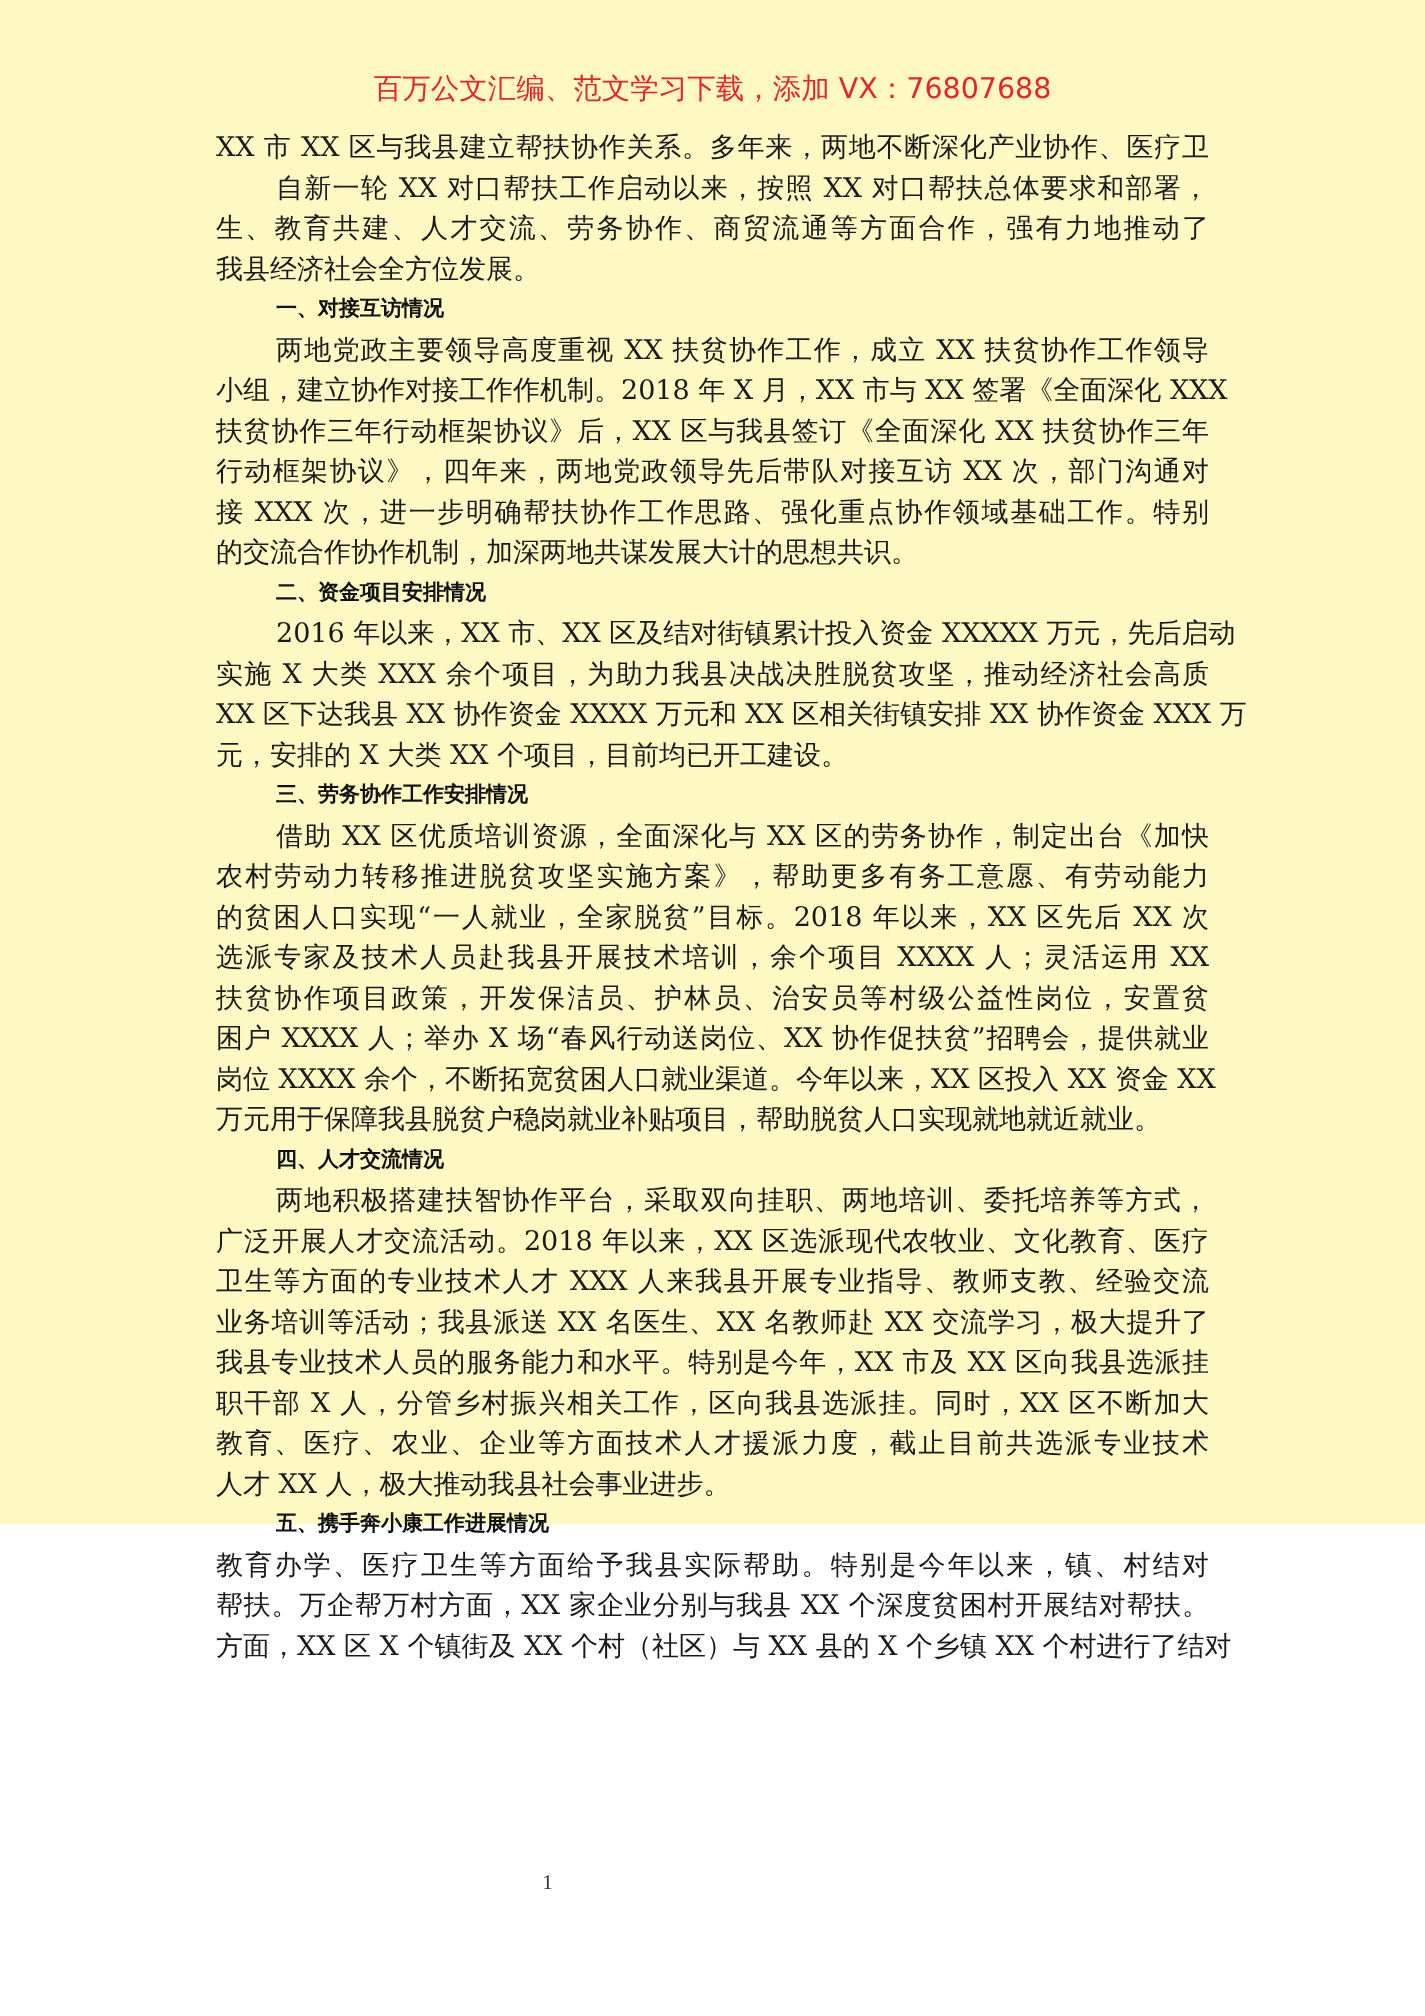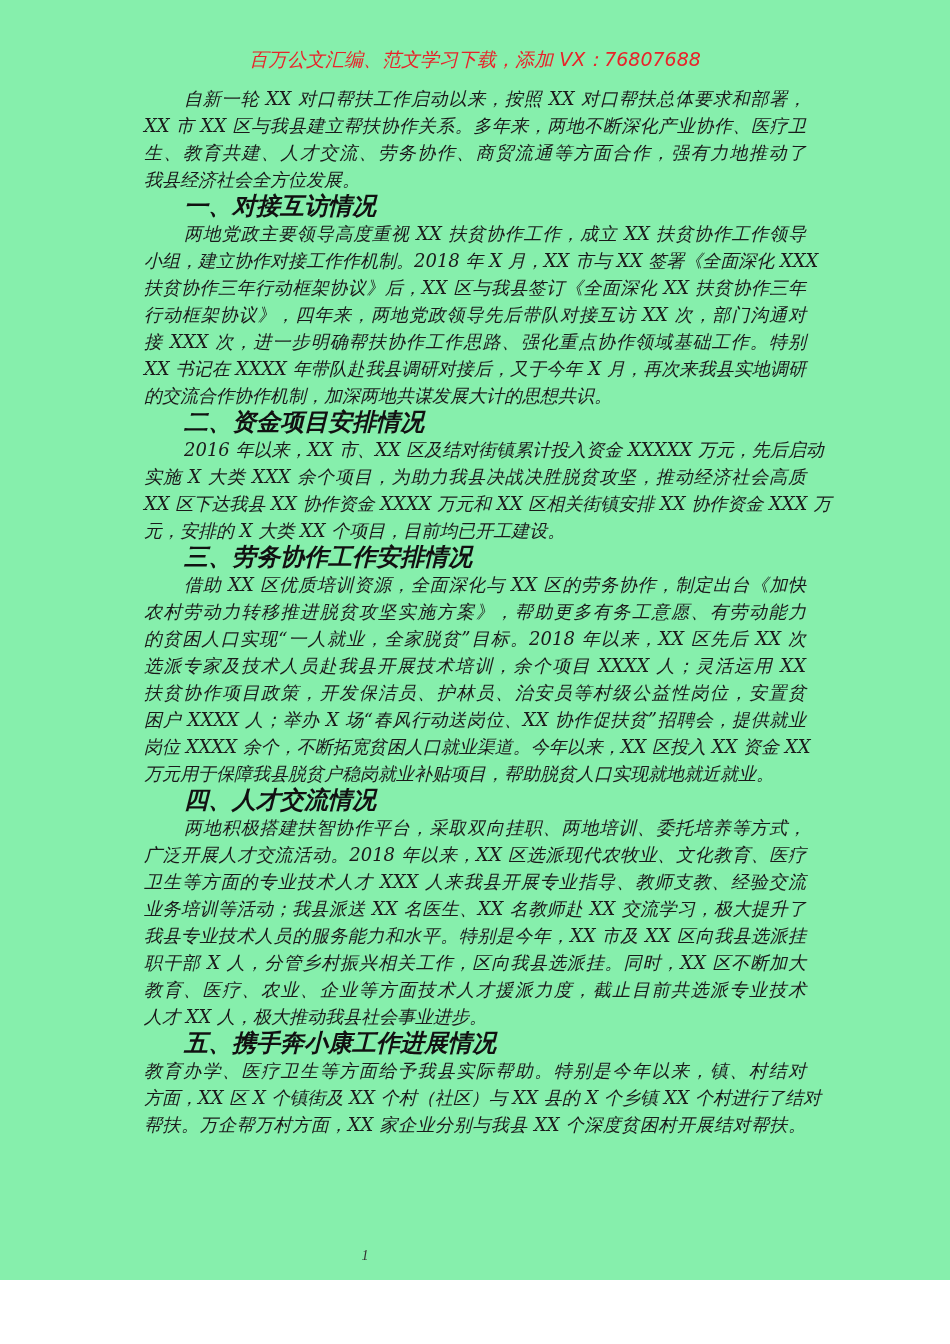--- a/index.html
+++ b/index.html
@@ -1,64 +1,63 @@
 <!DOCTYPE html>
 <html><head>
 <meta charset="utf-8">
 <style>
   html, body { margin: 0; padding: 0; background: #ffffff; }
   body { width: 950px; height: 1344px; position: relative; overflow: hidden; }
-  .page { position: absolute; left: 0; top: 0; width: 950px; height: 1280px; background: #86efac; font-style: italic; }
+  .page { position: absolute; left: 0; top: 0; width: 950px; height: 1016px; background: #fef9c3; }
   .banner {
     position: absolute; top: 46px; left: 0; width: 950px; text-align: center;
     font-family: "DejaVu Sans", "Liberation Sans", sans-serif;
     font-size: 19px; color: #e8232a; letter-spacing: 0px; line-height: 26px;
   }
   .body-text {
     position: absolute; left: 144px; top: 85px; width: 662px;
     font-family: "DejaVu Serif", "Liberation Serif", serif;
     font-size: 18px; color: #1a1a1a; line-height: 27px;
   }
   .line { display: block; white-space: nowrap; height: 27px; overflow: visible; text-align: justify; text-align-last: justify; }
   .line.last { text-align-last: left; }
   .line.indent { padding-left: 40px; }
   .heading {
     display: block; height: 27px; padding-left: 40px;
     font-family: "DejaVu Sans", "Liberation Sans", sans-serif;
-    font-weight: bold; font-size: 24px; color: #111;
+    font-weight: bold; font-size: 14px; color: #111;
   }
   .page-number {
     position: absolute; top: 1248px; left: 355px; width: 20px; text-align: center;
     font-family: "Liberation Serif", "DejaVu Serif", serif; font-size: 14px; color: #333;
   }
 </style>
 </head>
 <body>
 
 <div class="page">
 
   <div class="banner">百万公文汇编、范文学习下载，添加 VX：76807688</div>
 
   <div class="body-text">
 
     <div>
+      <span class="line">XX 市 XX 区与我县建立帮扶协作关系。多年来，两地不断深化产业协作、医疗卫</span>
       <span class="line indent">自新一轮 XX 对口帮扶工作启动以来，按照 XX 对口帮扶总体要求和部署，</span>
-      <span class="line">XX 市 XX 区与我县建立帮扶协作关系。多年来，两地不断深化产业协作、医疗卫</span>
       <span class="line">生、教育共建、人才交流、劳务协作、商贸流通等方面合作，强有力地推动了</span>
       <span class="line last">我县经济社会全方位发展。</span>
     </div>
 
     <div>
       <span class="heading">一、对接互访情况</span>
       <span class="line indent">两地党政主要领导高度重视 XX 扶贫协作工作，成立 XX 扶贫协作工作领导</span>
       <span class="line">小组，建立协作对接工作作机制。2018 年 X 月，XX 市与 XX 签署《全面深化 XXX</span>
       <span class="line">扶贫协作三年行动框架协议》后，XX 区与我县签订《全面深化 XX 扶贫协作三年</span>
       <span class="line">行动框架协议》，四年来，两地党政领导先后带队对接互访 XX 次，部门沟通对</span>
       <span class="line">接 XXX 次，进一步明确帮扶协作工作思路、强化重点协作领域基础工作。特别</span>
-      <span class="line">XX 书记在 XXXX 年带队赴我县调研对接后，又于今年 X 月，再次来我县实地调研</span>
       <span class="line last">的交流合作协作机制，加深两地共谋发展大计的思想共识。</span>
     </div>
 
     <div>
       <span class="heading">二、资金项目安排情况</span>
       <span class="line indent">2016 年以来，XX 市、XX 区及结对街镇累计投入资金 XXXXX 万元，先后启动</span>
       <span class="line">实施 X 大类 XXX 余个项目，为助力我县决战决胜脱贫攻坚，推动经济社会高质</span>
       <span class="line">XX 区下达我县 XX 协作资金 XXXX 万元和 XX 区相关街镇安排 XX 协作资金 XXX 万</span>
       <span class="line last">元，安排的 X 大类 XX 个项目，目前均已开工建设。</span>
     </div>
@@ -83,21 +82,21 @@
       <span class="line">业务培训等活动；我县派送 XX 名医生、XX 名教师赴 XX 交流学习，极大提升了</span>
       <span class="line">我县专业技术人员的服务能力和水平。特别是今年，XX 市及 XX 区向我县选派挂</span>
       <span class="line">职干部 X 人，分管乡村振兴相关工作，区向我县选派挂。同时，XX 区不断加大</span>
       <span class="line">教育、医疗、农业、企业等方面技术人才援派力度，截止目前共选派专业技术</span>
       <span class="line last">人才 XX 人，极大推动我县社会事业进步。</span>
     </div>
 
     <div>
       <span class="heading">五、携手奔小康工作进展情况</span>
       <span class="line">教育办学、医疗卫生等方面给予我县实际帮助。特别是今年以来，镇、村结对</span>
+      <span class="line">帮扶。万企帮万村方面，XX 家企业分别与我县 XX 个深度贫困村开展结对帮扶。</span>
       <span class="line">方面，XX 区 X 个镇街及 XX 个村（社区）与 XX 县的 X 个乡镇 XX 个村进行了结对</span>
-      <span class="line">帮扶。万企帮万村方面，XX 家企业分别与我县 XX 个深度贫困村开展结对帮扶。</span>
     </div>
 
   </div>
 
   <div class="page-number">1</div>
 
 </div>
 
 </body></html>

